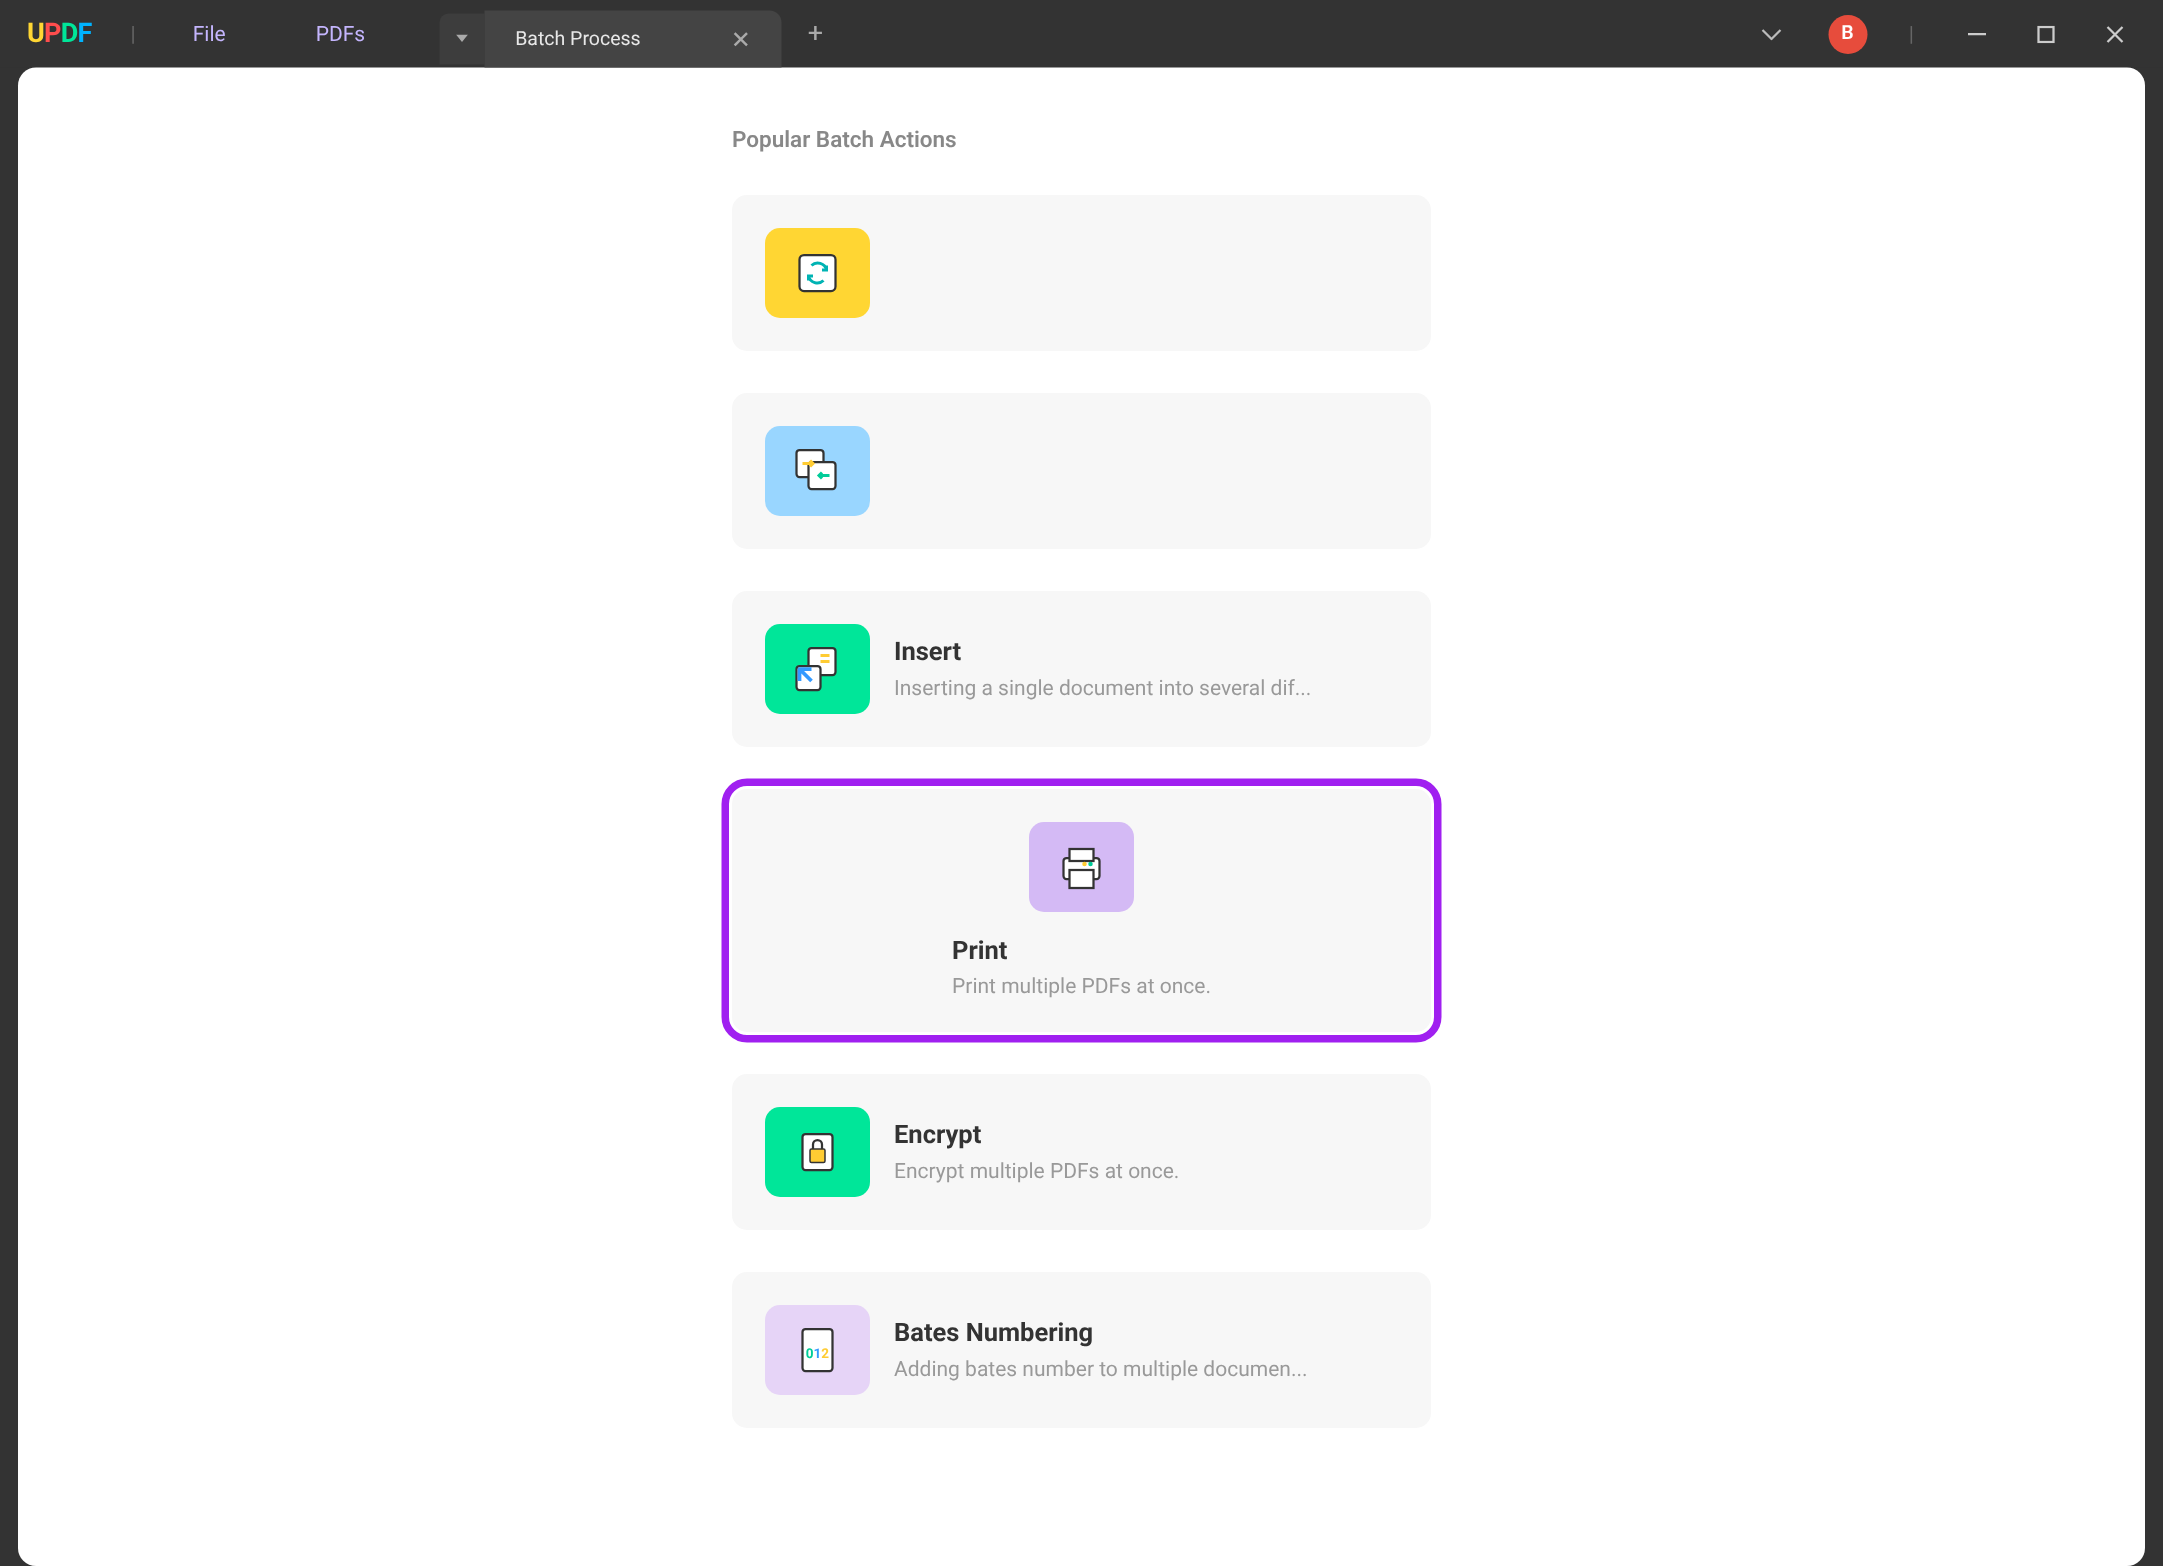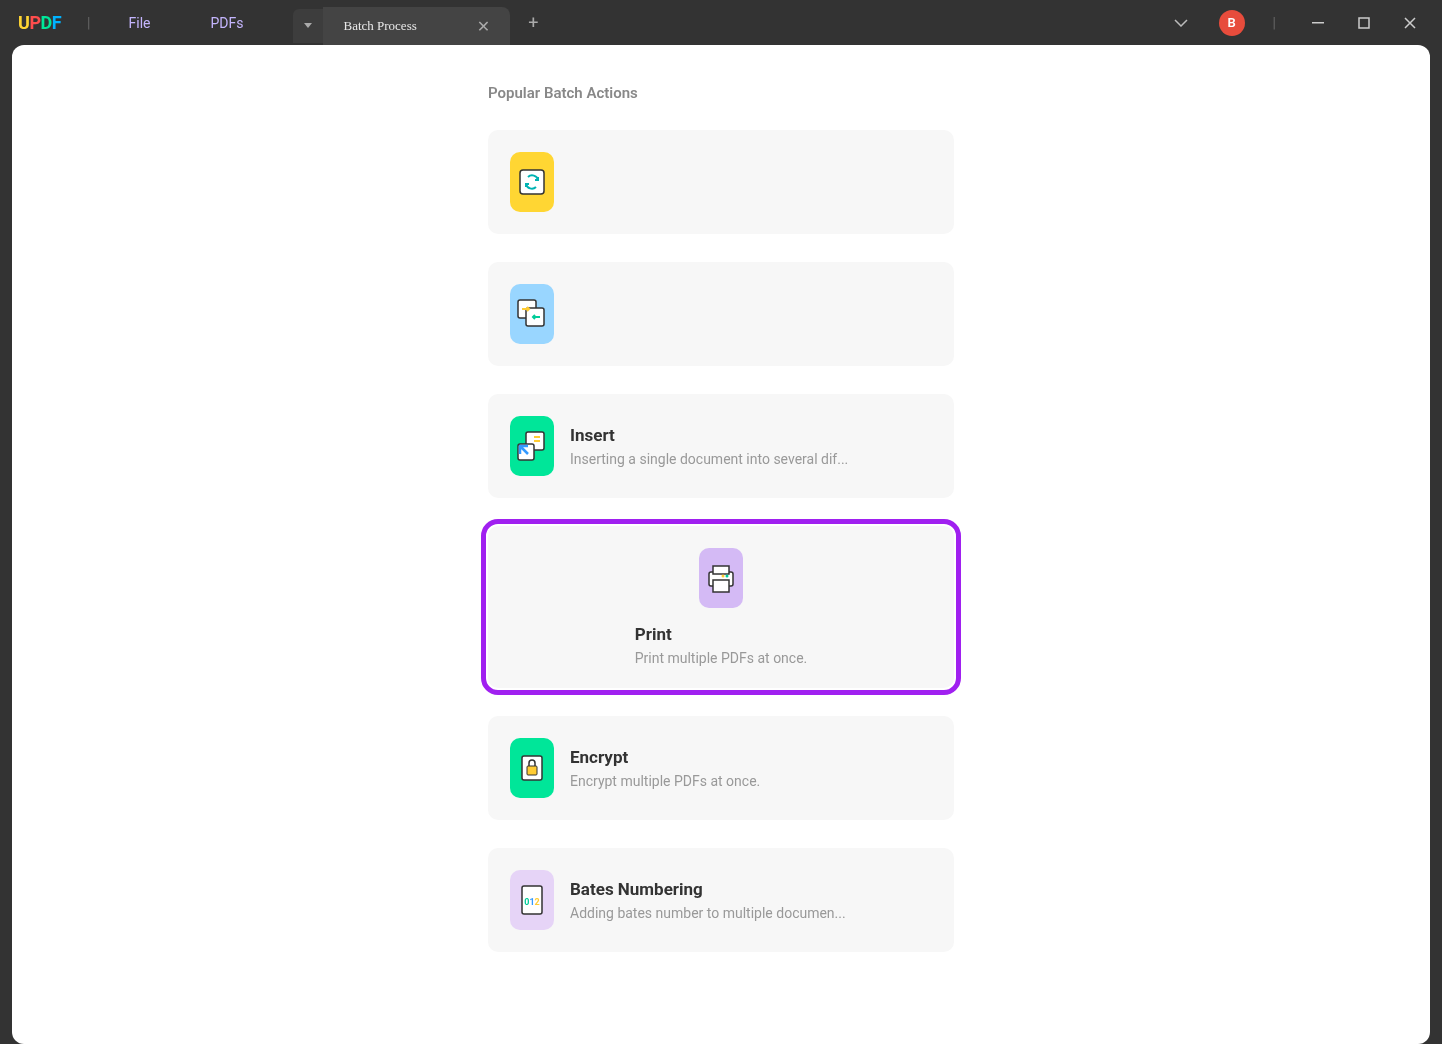--- a/index.html
+++ b/index.html
@@ -60,21 +60,20 @@
     }
     .tab {
       background: #444444;
       height: 38px;
       padding: 0 20px;
       display: flex;
       align-items: center;
       gap: 60px;
       border-radius: 0 8px 0 0;
       margin-top: 7px;
-      font-family: Liberation Serif, serif;
     }
     .tab-title {
       color: #e8e8e8;
       font-size: 13px;
     }
     .tab-close {
       color: #aaa;
       font-size: 16px;
       cursor: pointer;
     }
@@ -154,21 +153,21 @@
       gap: 16px;
       margin-bottom: 28px;
       cursor: pointer;
     }
     .card.highlighted {
       outline: 5px solid #a020f0;
       outline-offset: 2px;
       flex-direction: column;
     }
     .card-icon {
-      width: 44px;
+      width: 70px;
       height: 60px;
       border-radius: 10px;
       display: flex;
       align-items: center;
       justify-content: center;
       flex-shrink: 0;
     }
     .ci-convert { background: #ffd633; }
     .ci-combine { background: #99d6ff; }
     .ci-insert { background: #00e699; }

